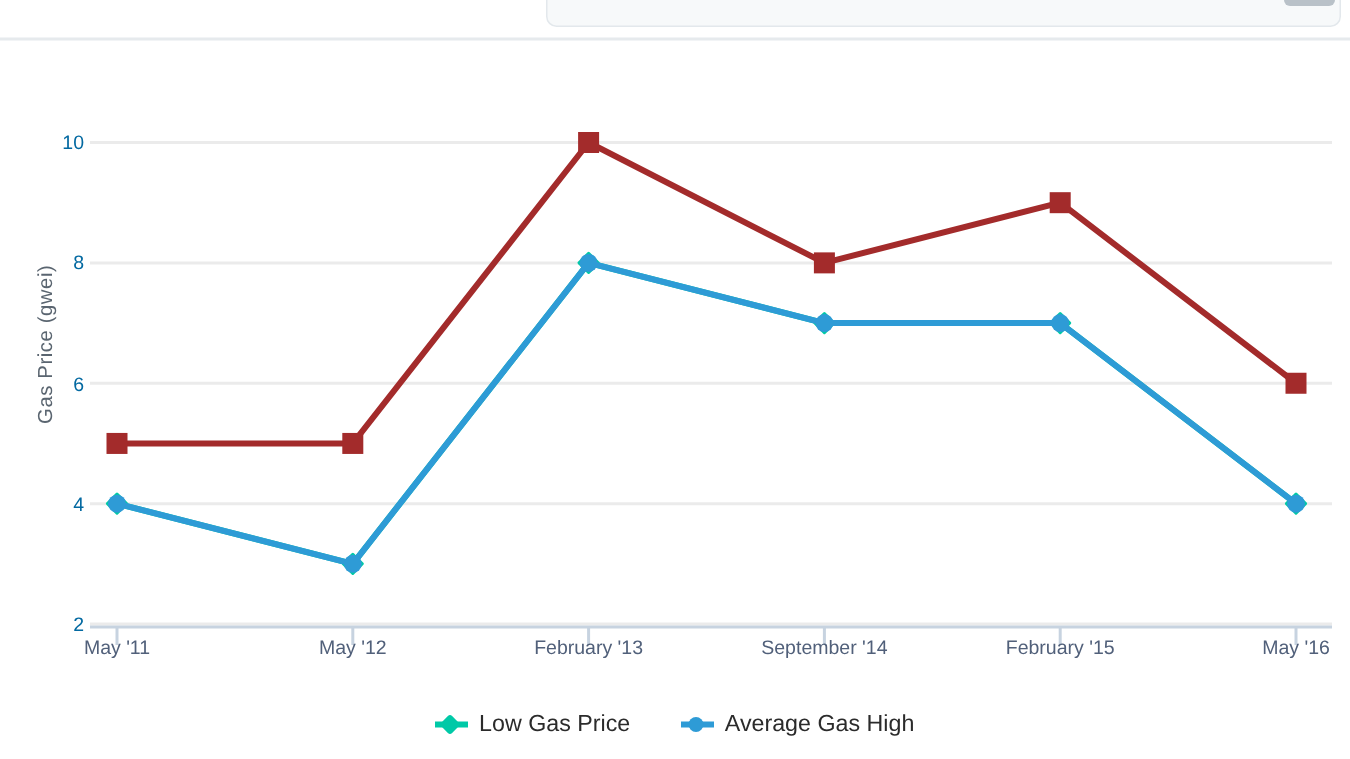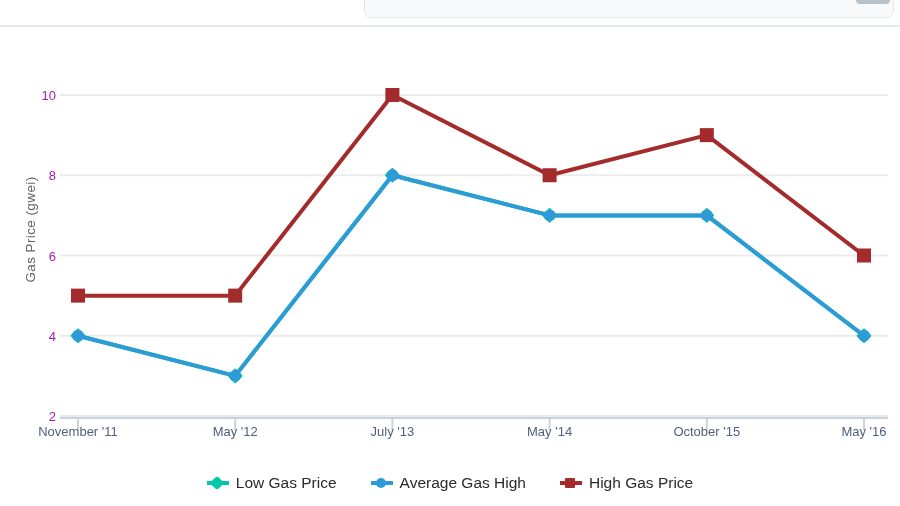--- a/index.html
+++ b/index.html
@@ -69,21 +69,21 @@
     letter-spacing: 0.4px;
     white-space: nowrap;
   }
 
   .y-tick-label {
     position: absolute;
     right: 0;
     width: 46px;
     text-align: right;
     font-size: 13px;
-    color: #a21caf;
+    color: #0369a1;
     transform: translateY(-50%);
   }
   .x-tick-label {
     position: absolute;
     top: 398px;
     width: 120px;
     text-align: center;
     font-size: 13px;
     color: #51607a;
     transform: translateX(-60px);
@@ -179,44 +179,37 @@
   <div id="y-axis-title">Gas Price (gwei)</div>
 
   <div id="y-tick-labels">
       <div class="y-tick-label" style="top: 69px; left: 10px;">10</div>
       <div class="y-tick-label" style="top: 149.25px; left: 10px;">8</div>
       <div class="y-tick-label" style="top: 229.5px; left: 10px;">6</div>
       <div class="y-tick-label" style="top: 309.75px; left: 10px;">4</div>
       <div class="y-tick-label" style="top: 390px; left: 10px;">2</div>
     </div>
   <div id="x-tick-labels">
-      <div class="x-tick-label" style="left: 78px;">November '11</div>
+      <div class="x-tick-label" style="left: 78px;">May '11</div>
       <div class="x-tick-label" style="left: 235.2px; text-align: center;">May '12</div>
-      <div class="x-tick-label" style="left: 392.4px;">July '13</div>
-      <div class="x-tick-label" style="left: 549.6px;">May '14</div>
-      <div class="x-tick-label" style="left: 706.8px;">October '15</div>
+      <div class="x-tick-label" style="left: 392.4px;">February '13</div>
+      <div class="x-tick-label" style="left: 549.6px;">September '14</div>
+      <div class="x-tick-label" style="left: 706.8px;">February '15</div>
       <div class="x-tick-label" style="left: 864px;">May '16</div>
     </div>
 
   <div id="legend">
       <div class="legend-item">
         <span class="legend-swatch">
           <span class="bar" style="background: rgb(0, 201, 167);"></span>
           <span class="mk diamond" style="background: rgb(0, 201, 167);"></span>
         </span>
         <span class="legend-label">Low Gas Price</span>
       </div>
       <div class="legend-item">
         <span class="legend-swatch">
           <span class="bar" style="background: rgb(46, 155, 214);"></span>
           <span class="mk plus" style="background: rgb(46, 155, 214);"></span>
         </span>
         <span class="legend-label">Average Gas High</span>
       </div>
-      <div class="legend-item">
-        <span class="legend-swatch">
-          <span class="bar" style="background: rgb(163, 43, 43);"></span>
-          <span class="mk square" style="background: rgb(163, 43, 43);"></span>
-        </span>
-        <span class="legend-label">High Gas Price</span>
-      </div>
     </div>
 </div>
 
 </body></html>

